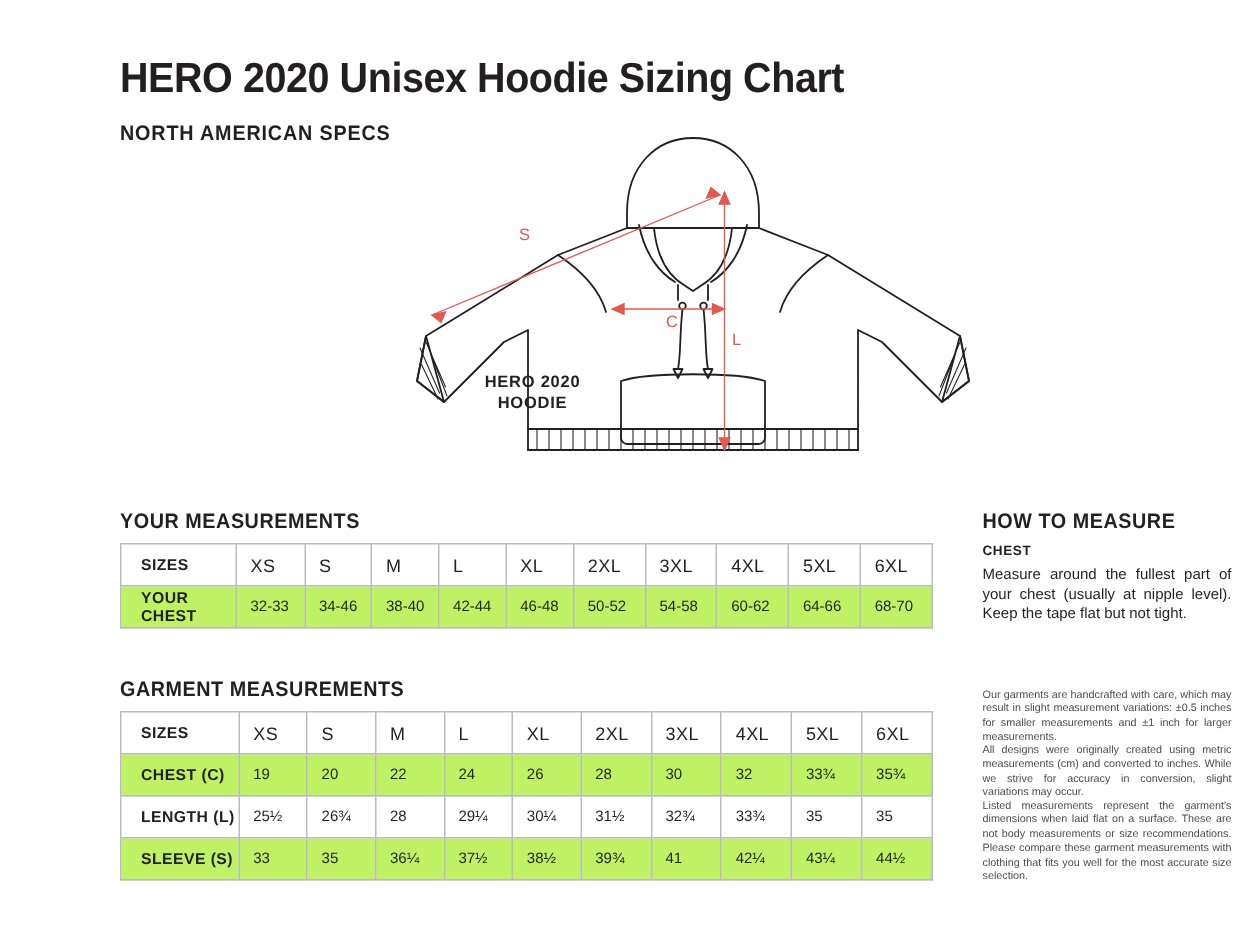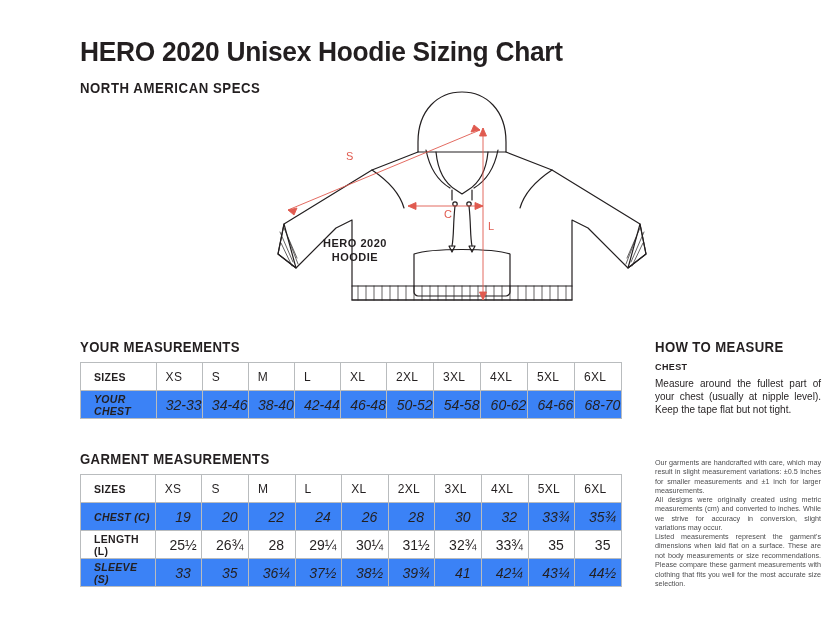--- a/index.html
+++ b/index.html
@@ -49,21 +49,21 @@
   .illustration {
     position: absolute;
     left: 240px;
     top: 78px;
     width: 420px;
     height: 250px;
   }
   .hoodie-label {
     position: absolute;
     left: 300px;
-    top: 236px;
+    top: 248px;
     width: 110px;
     text-align: center;
     font-size: 11px;
     font-weight: bold;
     letter-spacing: 0.5px;
     line-height: 14px;
     color: #231f20;
   }
 
   
@@ -106,27 +106,25 @@
   table.sizing th.size-col {
     width: 48px;
     padding-left: 9px;
     font-weight: normal;
     font-size: 12px;
     letter-spacing: 0.3px;
   }
   table.sizing td.val {
     width: 48px;
     padding-left: 9px;
-    font-size: 14px;
-    color: #231f20;
-    text-align: center;
+    font-size: 10px;
+    color: #231f20;
   }
   table.sizing tr.shaded td {
-    background: #3b82f6;
-    font-style: italic;
+    background: #bef264;
   }
   #your-measurements-table { left: 80px; top: 362px; width: 542px; }
   #garment-measurements-table { left: 80px; top: 474px; width: 542px; }
   .htm-sub {
     position: absolute;
     left: 655px;
     top: 362px;
     font-size: 9px;
     font-weight: bold;
     letter-spacing: 0.4px;

